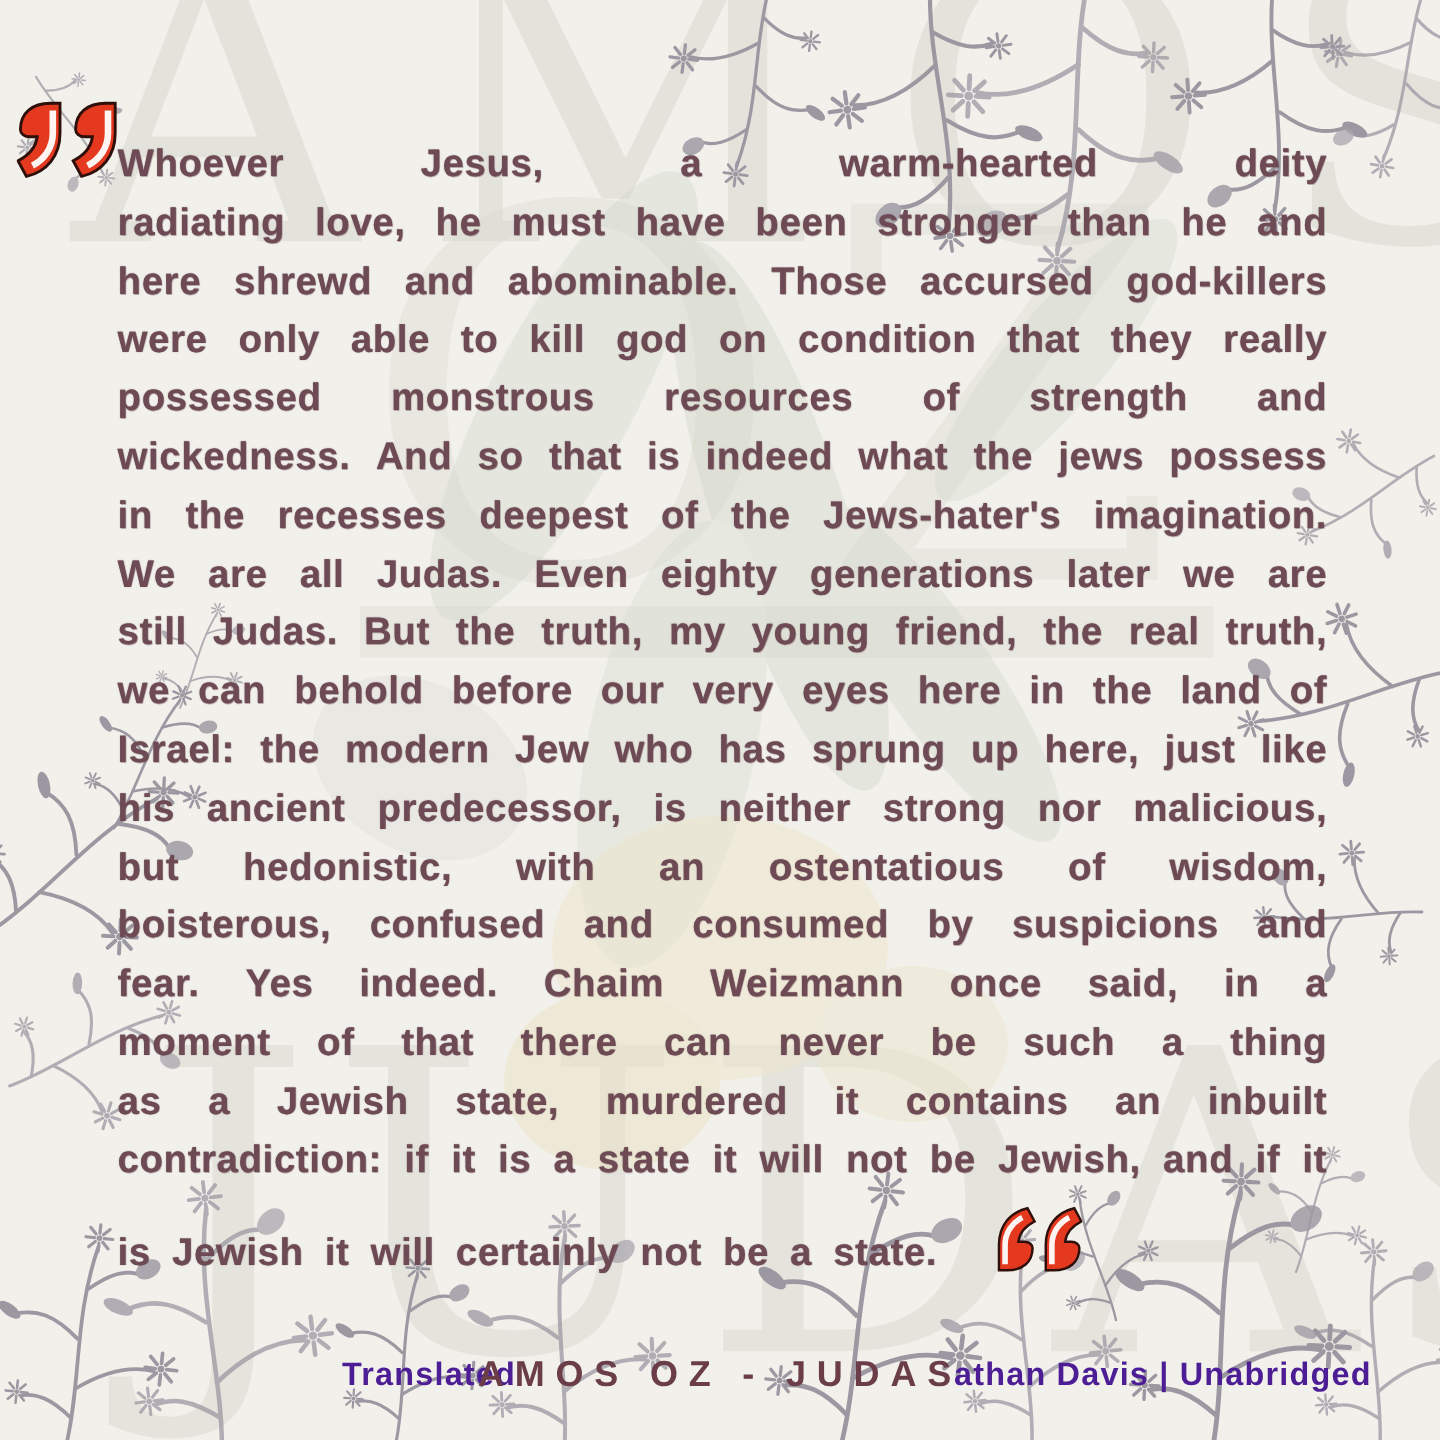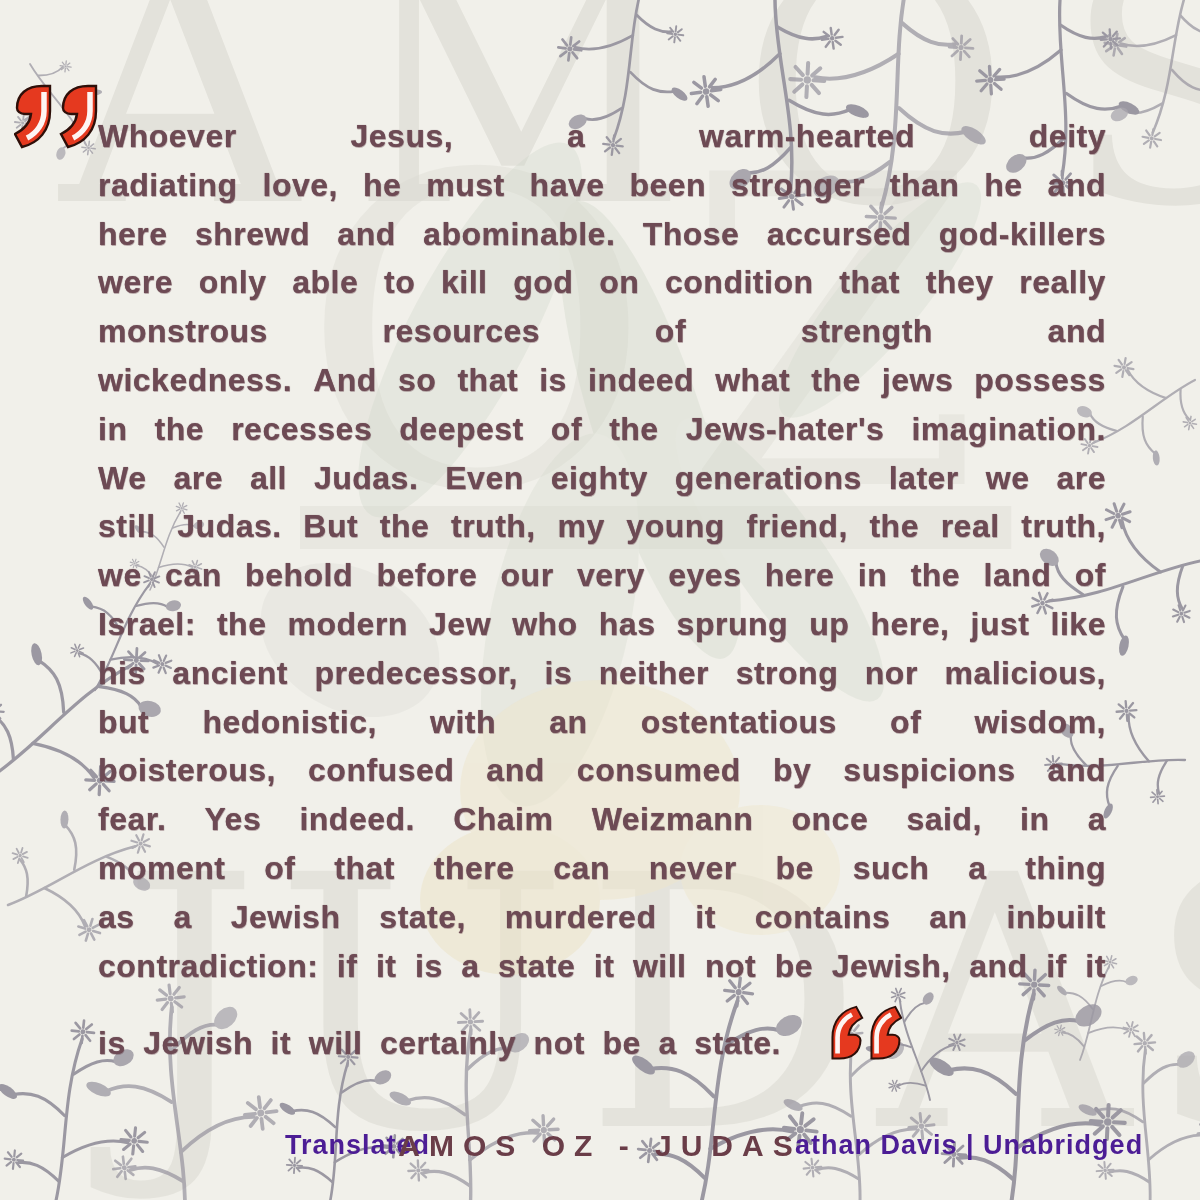--- a/index.html
+++ b/index.html
@@ -174,20 +174,21 @@
         <span>to</span>
         <span>kill</span>
         <span>god</span>
         <span>on</span>
         <span>condition</span>
         <span>that</span>
         <span>they</span>
         <span>really</span>
       </div>
       <div class="qline">
+        <span>possessed</span>
         <span>monstrous</span>
         <span>resources</span>
         <span>of</span>
         <span>strength</span>
         <span>and</span>
       </div>
       <div class="qline">
         <span>wickedness.</span>
         <span>And</span>
         <span>so</span>

